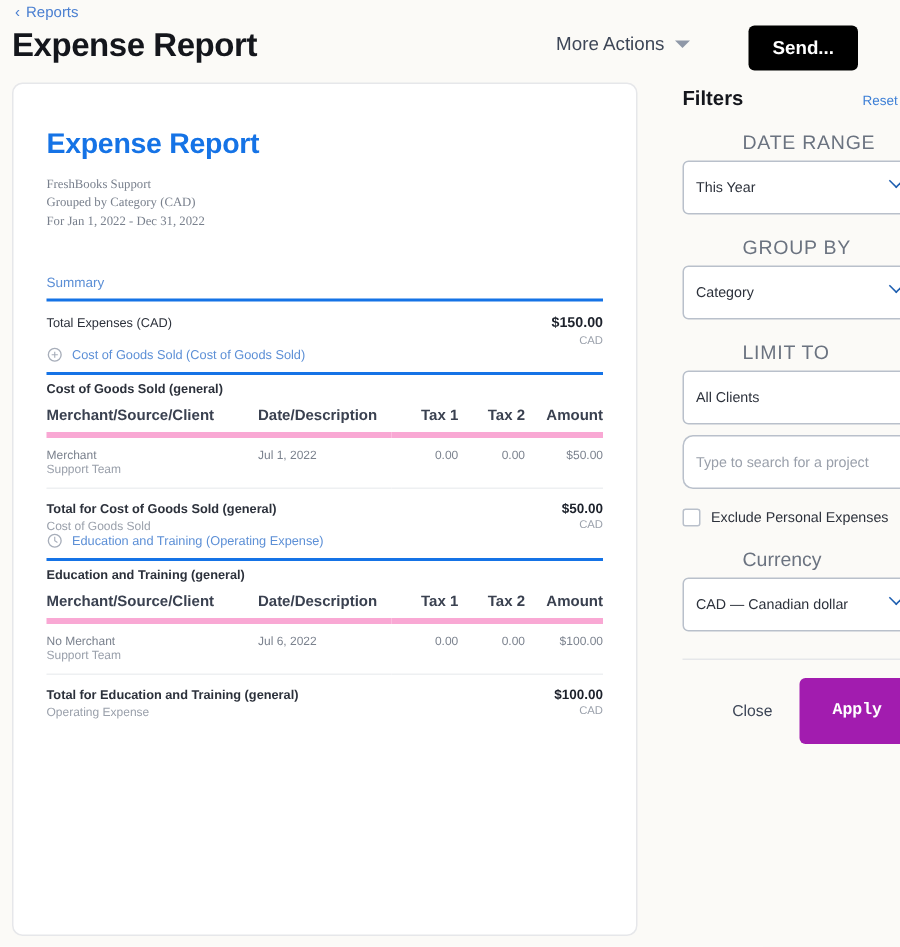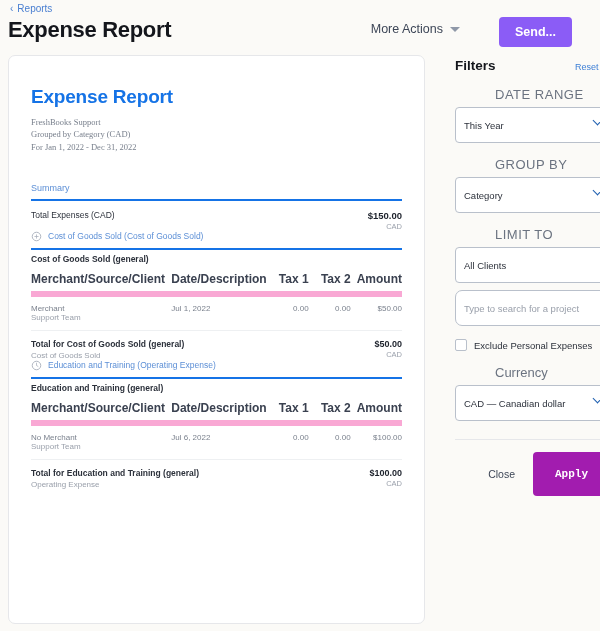--- a/index.html
+++ b/index.html
@@ -30,21 +30,21 @@
     font-size: 12.5px; color: #3d4657; cursor: pointer;
   }
   .more-actions .caret {
     width: 0; height: 0;
     border-left: 5px solid transparent;
     border-right: 5px solid transparent;
     border-top: 5px solid #8f98a8;
   }
   .send-btn {
     position: absolute; right: 28px; top: 17px;
-    background: #8b5cf6; color: #fff; border: none; border-radius: 4px;
+    background: #000000; color: #fff; border: none; border-radius: 4px;
     font-family: "Liberation Sans", sans-serif;
     font-size: 12.5px; font-weight: bold;
     padding: 8px 16px; cursor: pointer;
   }
 
   
   .card {
     position: absolute; left: 8px; top: 55px;
     width: 417px; height: 569px;
     background: #fff; border: 1px solid #e6e7ea; border-radius: 7px;
@@ -70,23 +70,23 @@
 
   .cat-head {
     display: flex; align-items: center; gap: 6px;
     font-size: 8.5px; color: #5c8fd6; cursor: pointer;
   }
   .cat-icon { width: 11px; height: 11px; opacity: .75; flex: 0 0 auto; }
   .cat-sub { margin-top: 4px; font-size: 8.5px; font-weight: bold; color: #2c313b; }
 
   table.tbl { width: 100%; border-collapse: collapse; margin-top: 8px; }
   table.tbl th {
-    font-size: 12px; font-weight: bold; color: #3a4150;
+    font-size: 10px; font-weight: bold; color: #3a4150;
     text-align: left; padding: 0 0 5px 0;
-    border-bottom: 6px solid #f9a8d4;
+    border-bottom: 4px solid #f9a8d4;
   }
   table.tbl td {
     font-size: 8px; color: #7b828e; padding: 7px 0 8px 0;
     border-bottom: 1px solid #eef0f2; vertical-align: top;
   }
   .col-merchant { width: 38%; }
   .col-date { width: 24%; }
   .col-tax { width: 12%; text-align: right !important; }
   .col-amt { width: 14%; text-align: right !important; }
   td.col-merchant { padding-left: 14px; }

